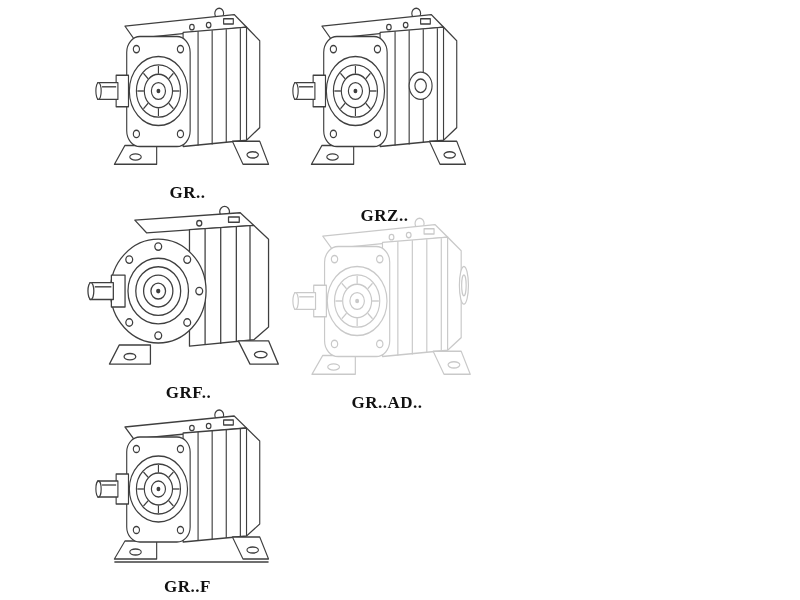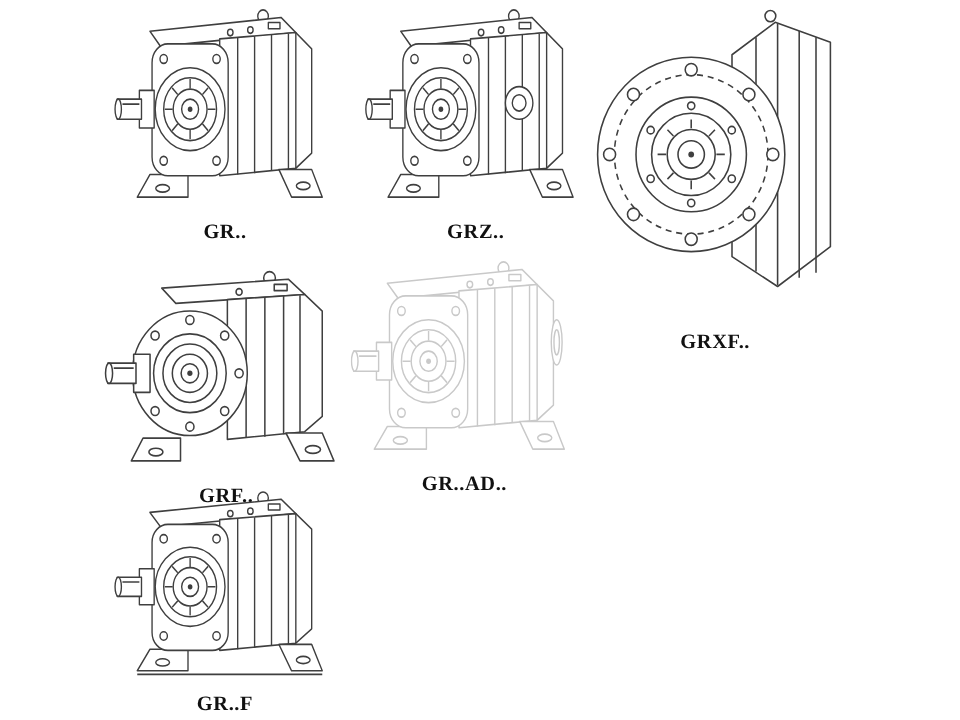--- a/index.html
+++ b/index.html
@@ -201,39 +201,33 @@
     </defs>
   </svg>
 
   <div class="figure" style="left:95px; top:2px;">
     <svg class="drawing" width="185" height="178" viewBox="0 0 210 170" preserveAspectRatio="none" aria-hidden="true">
       <use href="#sym-side"></use>
     </svg>
     <div class="caption">GR..</div>
   </div>
 
-  <div class="figure" style="left:304px; top:2px;">
+  <div class="figure" style="left:292px; top:2px;gap:23px;">
     <svg class="drawing" width="185" height="178" viewBox="0 0 210 170" preserveAspectRatio="none" aria-hidden="true">
       <use href="#sym-side"></use>
       <g stroke="currentColor" stroke-width="1.3" fill="#fff">
         <circle cx="146" cy="80" r="13"></circle>
         <circle cx="146" cy="80" r="6.5"></circle>
       </g>
     </svg>
     <div class="caption">GRZ..</div>
   </div>
 
-  <div class="figure" style="left:490px; top:2px;">
-    <svg class="drawing" width="212" height="270" viewBox="0 0 212 260" preserveAspectRatio="none" aria-hidden="true">
-      <use href="#sym-front"></use>
-    </svg>
-    <div class="caption">GRXF..</div>
-  </div>
-
-  <div class="figure" style="left:86px; top:220px;">
+
+  <div class="figure" style="left:86px; top:200px;">
     <svg class="drawing" width="205" height="180" viewBox="0 0 210 170" preserveAspectRatio="none" aria-hidden="true">
       <use href="#sym-flange"></use>
     </svg>
     <div class="caption">GRF..</div>
   </div>
 
   <div class="figure" style="left:292px; top:212px;">
     <svg class="drawing faint" width="190" height="178" viewBox="0 0 210 170" preserveAspectRatio="none" aria-hidden="true">
       <use href="#sym-side"></use>
       <g stroke="currentColor" stroke-width="1.3" fill="#fff">

